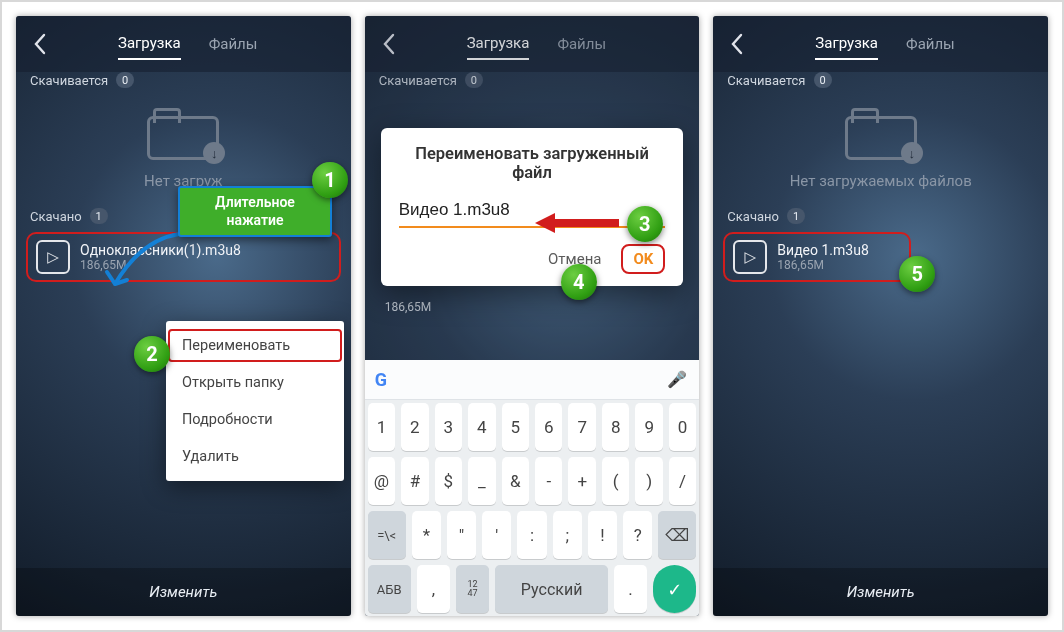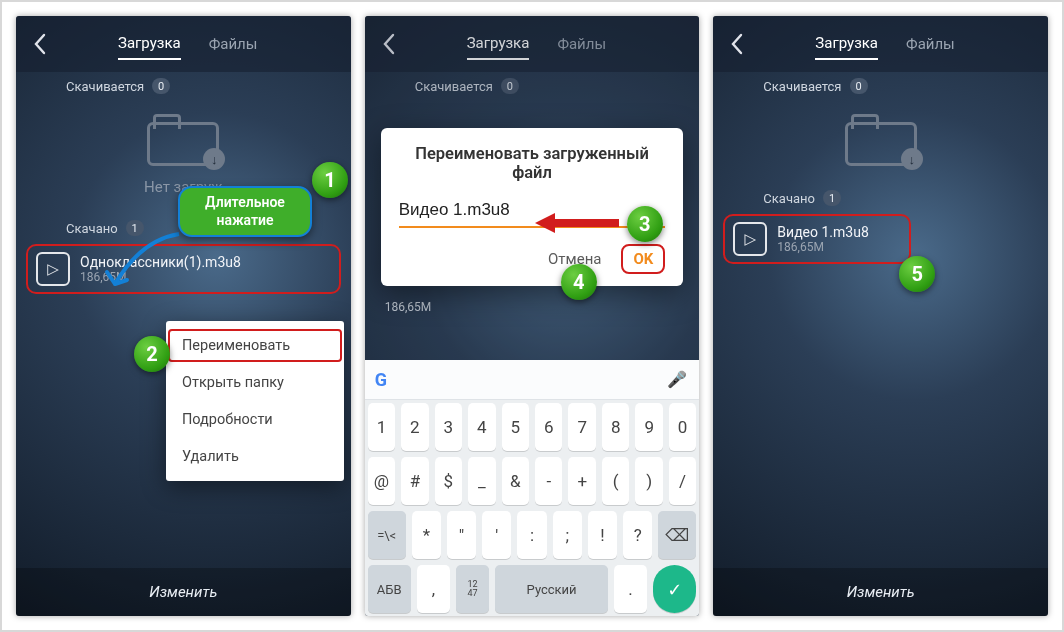--- a/index.html
+++ b/index.html
@@ -44,22 +44,22 @@
     width: 36px; height: 56px;
     display:flex; align-items:center; justify-content:center;
     color:#e0e3ea; font-size:22px;
   }
   .tabs { display:flex; align-items:center; gap:28px; margin-left:60px; }
   .tab { font-size:15px; color:#9aa4b1; padding:6px 0; }
   .tab.active { color:#fff; border-bottom:2px solid #fff; }
   
   .section-row {
     display:flex; align-items:center; gap:8px;
-    padding: 6px 14px 6px;
-    font-size:13px; color:#cfd6df;margin-left:36px;
+    padding: 0 14px 6px;
+    font-size:13px; color:#cfd6df;
   }
   .count-pill {
     display:inline-flex; align-items:center; justify-content:center;
     min-width:18px; height:16px; padding:0 5px;
     border-radius:8px; background:#46566b; font-size:11px; color:#e8edf3;
   }
   
   .empty-state {
     display:flex; flex-direction:column; align-items:center; justify-content:center;
     gap:12px; padding: 12px 0 18px; color:#8a96a6; font-size:15px;
@@ -116,24 +116,24 @@
   
   .step-bubble {
     position:absolute; width:36px; height:36px; border-radius:50%;
     background: radial-gradient(circle at 35% 30%, #6cce41 0%, #2f9e12 65%, #1e6b0c 100%);
     color:#fff; font-weight:700; font-size:20px;
     display:flex; align-items:center; justify-content:center;
     box-shadow:0 2px 6px rgba(0,0,0,.5);
     z-index:9;
   }
   .long-press {
-    position:absolute; left:162px; top:170px; width:134px;
+    position:absolute; left:162px; top:170px; width:154px;
     background:#3fae2a; color:#fff; text-align:center;
     font-size:14px; font-weight:600; line-height:1.25;
-    border:2px solid #1380d6; border-radius:14px;
+    border:2px solid #1380d6; border-radius:3px;
     padding:6px 6px; box-shadow:0 3px 10px rgba(0,0,0,.5);
     z-index:8;
   }
   .lp-arrow {
     position:absolute; left:85px; top:214px; z-index:7;
   }
   .dlg-overlay { position:absolute; inset:0; background:rgba(30,40,55,.2); }
   .dialog {
     position:absolute; left:16px; right:16px; top:112px;
     background:#fff; border-radius:6px; color:#333;
@@ -172,21 +172,21 @@
   .kbd-mic { margin-left:auto; width:24px; height:24px; color:#7a7a7a; display:flex; align-items:center; justify-content:center; }
   .kbd-rows { flex:1; display:flex; flex-direction:column; }
   .kbd-row { flex:1; display:flex; }
   .key {
     flex:1; margin:3px; background:#fff; border-radius:5px;
     display:flex; align-items:center; justify-content:center;
     font-size:17px; color:#444; box-shadow:0 1px 0 rgba(0,0,0,.15);
     position:relative;
   }
   .key.fn { background:#cfd6dc; }
-  .key.space { flex:3.4; background:#cfd6dc; font-size:13px; }
+  .key.space { flex:3.4; background:#cfd6dc; font-size:16px; }
   .key.enter { flex:1.3; background:#1db88a; color:#fff; border-radius:22px; font-size:18px; }
   .key.wide { flex:1.3; }
   .key.small { font-size:13px; }
   
   .ghost-row {
     position:absolute; left:20px; top:284px; color:#b9c1cb; font-size:12px;
   }
 </style>
 </head>
 <body>
@@ -364,20 +364,21 @@
       <span>Скачивается</span>
       <span class="count-pill">0</span>
     </div>
 
     <div class="empty-state">
       <div class="folder-icon">
         <div class="tab"></div>
           <div class="body"></div>
           <div class="dl">↓</div>
       </div>
+      <div>Нет загружаемых файлов</div>
     </div>
 
     <div class="section-row">
       <span>Скачано</span>
       <span class="count-pill">1</span>
     </div>
 
     <div class="file-chip hl" style="width:188px;">
       <div class="file-thumb">▷</div>
       <div class="file-meta">

